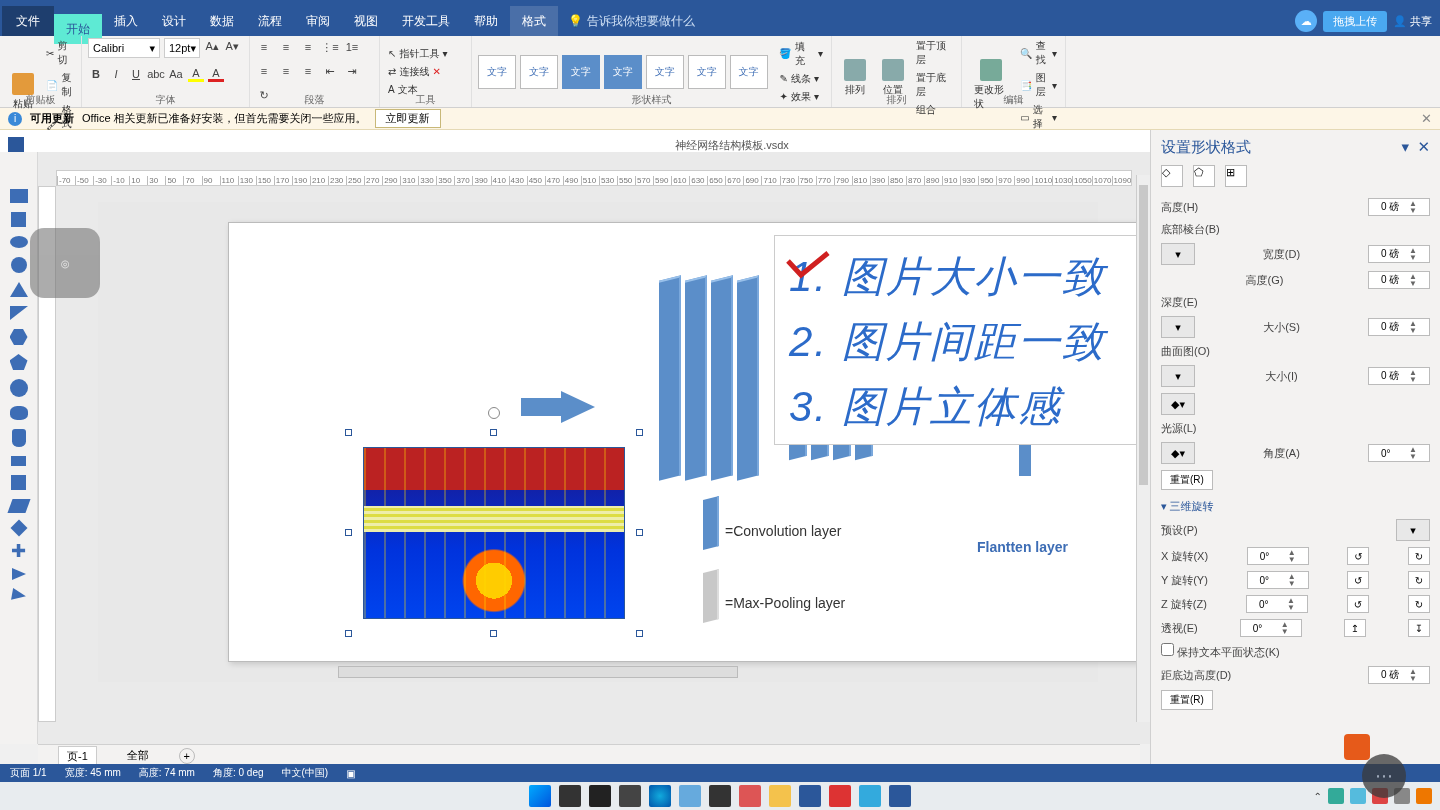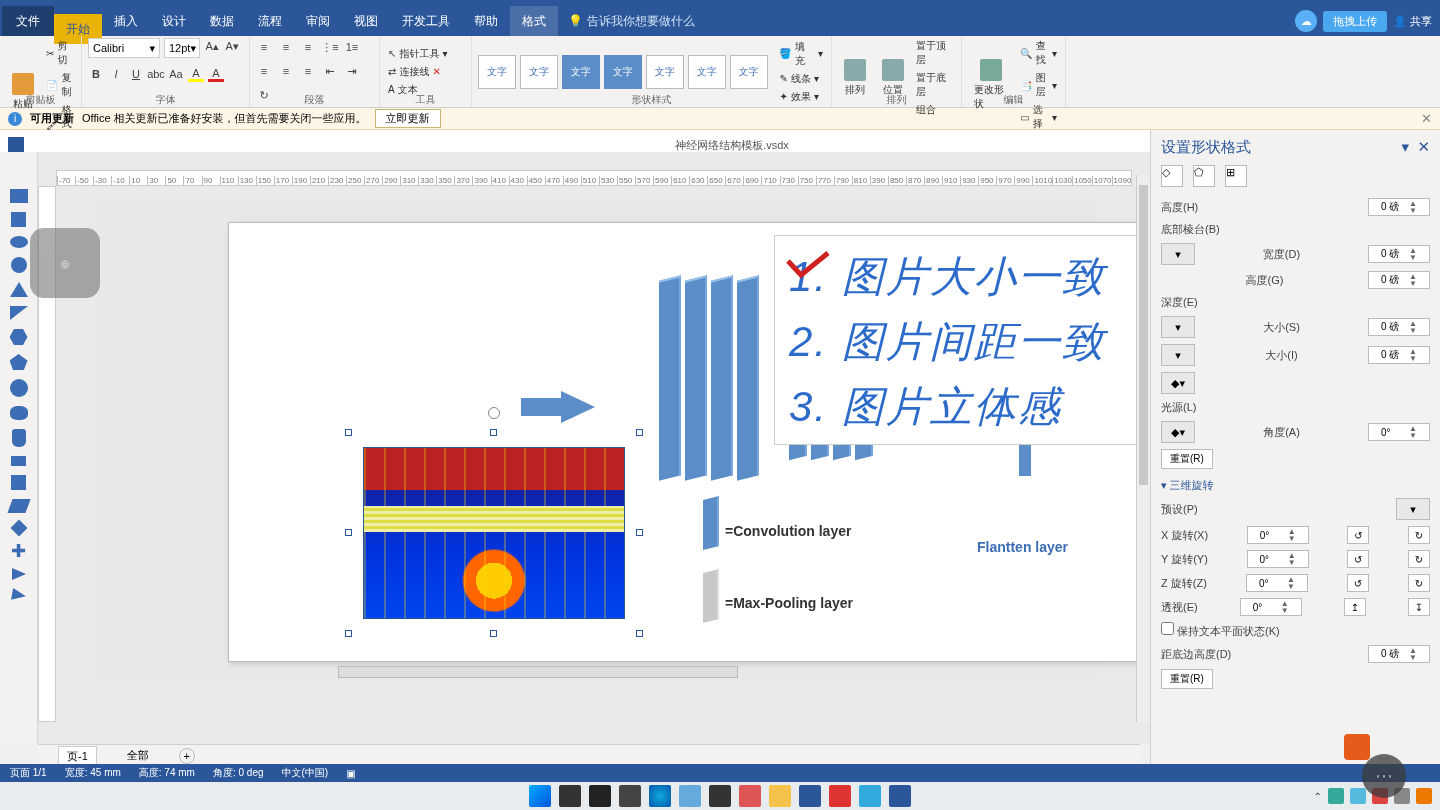--- a/index.html
+++ b/index.html
@@ -4,21 +4,21 @@
 <style>
 * { margin: 0; padding: 0; box-sizing: border-box; font-family: "Microsoft YaHei", sans-serif; }
 body { width: 1440px; height: 810px; background: #f0f0f0; overflow: hidden; position: relative; }
 
 
 .titlebar { height: 6px; background: #2b579a; position: relative; }
 
 
 .ribbon-tabs { height: 30px; background: #2b579a; display: flex; align-items: center; padding-left: 2px; font-size: 12px; color: #fff; }
 .ribbon-tabs .tab { padding: 0 12px; height: 30px; display: flex; align-items: center; cursor: pointer; }
-.ribbon-tabs .tab.active { background: #eab308; color: #2b579a; margin-top: 16px; }
+.ribbon-tabs .tab.active { background: #5eead4; color: #2b579a; margin-top: 16px; }
 .ribbon-tabs .tab.file { background: #1e3e6e; padding: 0 14px; }
 .ribbon-tabs .tell-me { margin-left: 10px; display: flex; align-items: center; gap: 4px; color: #cfe0f5; }
 .ribbon-tabs .right-cluster { margin-left: auto; display: flex; align-items: center; gap: 6px; padding-right: 8px; }
 .cloud-btn { width: 22px; height: 22px; background:#5ab0f7; border-radius:50%; display:flex;align-items:center;justify-content:center;color:#fff;font-size:11px;}
 .upload-btn { background:#4aa8f0; color:#fff; padding:3px 10px; border-radius:3px; font-size:11px;}
 .share-btn { display:flex; align-items:center; gap:3px; font-size:11px;}
 
 
 .ribbon { height: 72px; background: #f3f2f1; border-bottom: 1px solid #d0d0d0; display: flex; font-size: 11px; }
 .ribbon-group { border-right: 1px solid #e0e0e0; display: flex; flex-direction: column; padding: 2px 6px; position: relative; }
@@ -98,21 +98,21 @@
 
 
 .flatbar{position:absolute;left:790px;top:205px;width:12px;height:48px;background:#5b8ec9;}
 
 
 .legend-slab{position:absolute;width:16px;height:50px;background:#5b8ec9;transform:skewY(-14deg);}
 .legend-slab.gray{background:#c8c8c8;border-right:2px solid #ddd;}
 .legend-slab.blue{border-right:2px solid #7aa8dc;}
 .lg1{left:474px;top:275px;}
 .lg2{left:474px;top:348px;}
-.legend-text{position:absolute;font-size:14px;font-weight:bold;color:#333;}
+.legend-text{position:absolute;font-size:14px;font-weight:normal;color:#333;}
 
 
 .annot{position:absolute;left:545px;top:12px;width:480px;height:210px;background:#fff;border:1px solid #ccc;padding:8px 14px;font-style:italic;color:#2c6bc9;font-size:42px;line-height:1.55;font-family:"STKaiti","KaiTi",serif;letter-spacing:2px;}
 .checkmark{position:absolute;left:556px;top:28px;width:46px;height:28px;}
 .checkmark svg{stroke:#d02020;stroke-width:5;fill:none;}
 
 
 .float-btn{position:absolute;left:30px;top:228px;width:70px;height:70px;background:#6a6a6a;border-radius:14px;opacity:.55;display:flex;align-items:center;justify-content:center;color:#eee;font-size:10px;}
 
 
@@ -539,20 +539,23 @@
   <div class="rp-row">
       <div class="rp-swatch">▾</div>
     <label>大小(S)</label>
     <div class="spin">
         <span>0 磅</span>
         <span class="arrows">▲<br>▼</span>
       </div>
     </div>
 
   <div class="rp-row">
+      <label>曲面图(O)</label>
+    </div>
+  <div class="rp-row">
       <div class="rp-swatch">▾</div>
     <label>大小(I)</label>
     <div class="spin">
         <span>0 磅</span>
         <span class="arrows">▲<br>▼</span>
       </div>
     </div>
 
   <div class="rp-row">
       <div class="rp-swatch">◆▾</div>

